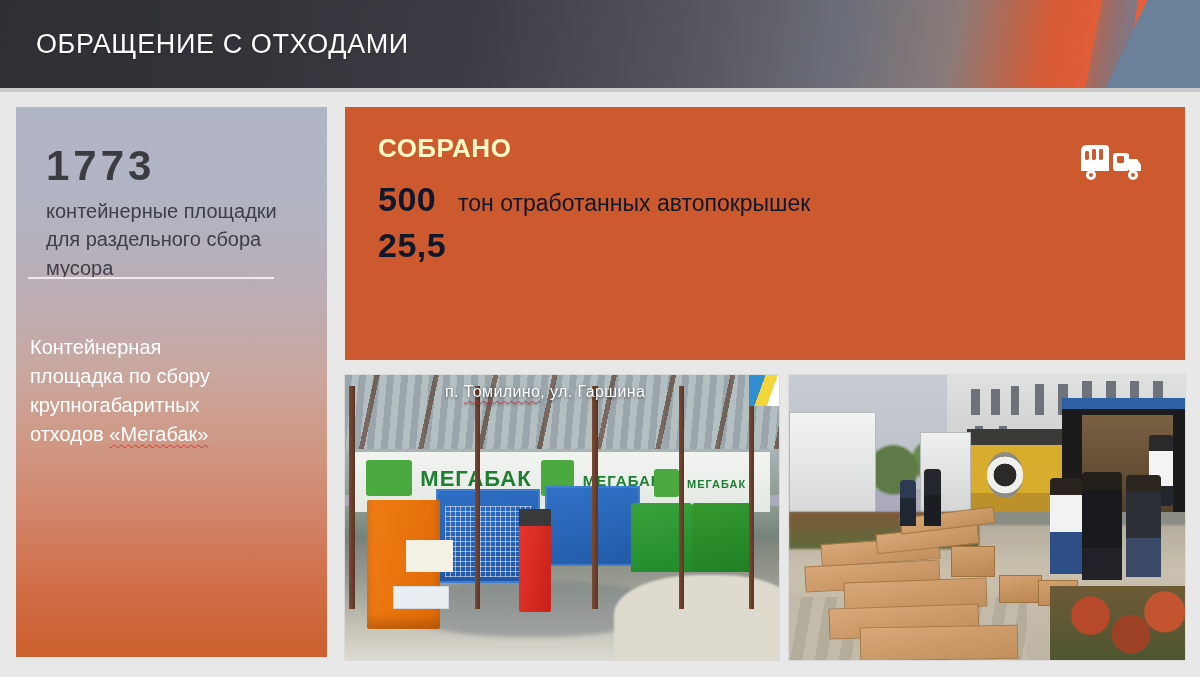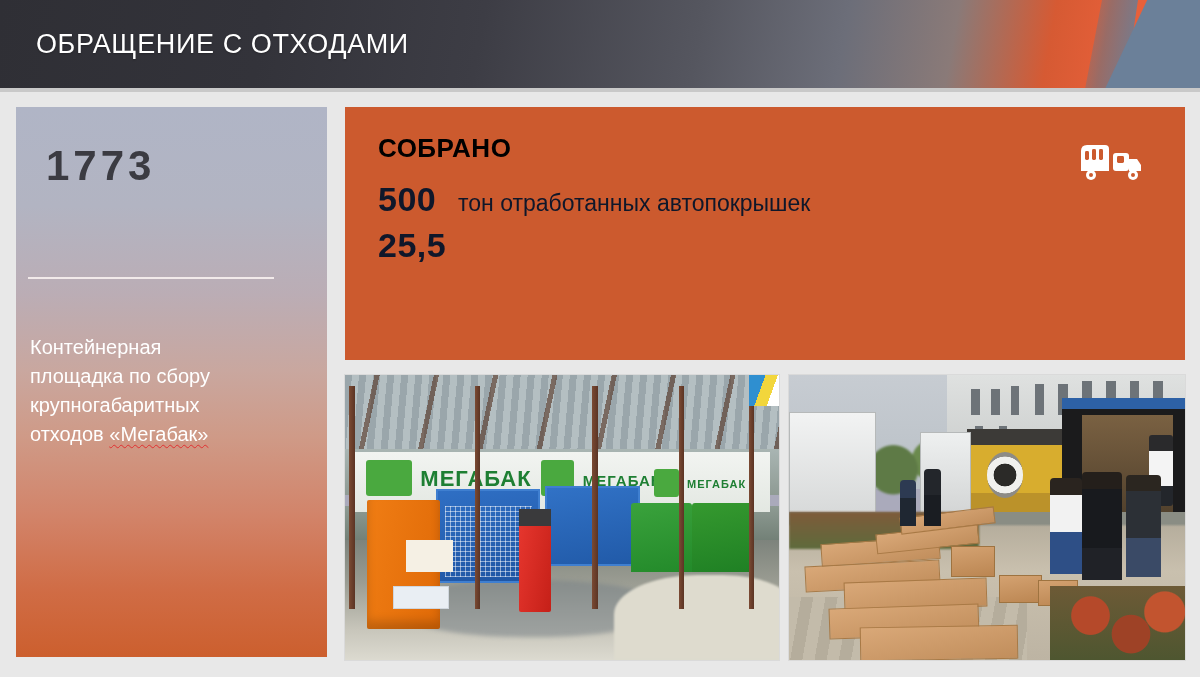--- a/index.html
+++ b/index.html
@@ -71,21 +71,21 @@
   }
 
   
   #stats-panel {
     position:absolute; left:345px; top:107px; width:840px; height:253px;
     background:#cc5a2e;
     padding:26px 0 0 33px;
     overflow:hidden;
   }
   #stats-title {
-    color:#000000; font-size:26px; font-weight:bold; letter-spacing:.5px;
+    color:#fef9c3; font-size:26px; font-weight:bold; letter-spacing:.5px;
     margin-bottom:16px;
   }
   .stat-row {
     display:flex; align-items:baseline; color:#0f172a; margin-bottom:7px;
   }
   .stat-row .val {
     font-size:34px; font-weight:bold; line-height:1.15;
     min-width:74px; letter-spacing:.5px;
   }
   .stat-row .lbl {
@@ -202,20 +202,21 @@
 
 <div id="header">
   <div class="corner-blend"></div>
   <div class="corner-slate"></div>
 </div>
 <div id="header-title">ОБРАЩЕНИЕ С ОТХОДАМИ</div>
 <div id="header-underline"></div>
 
 <div id="left-panel">
   <div id="stat-number">1773</div>
+  <div id="stat-desc">контейнерные площадки для раздельного сбора мусора</div>
 </div>
 <div id="left-divider"></div>
 <div id="left-caption">
   <span>Контейнерная</span><br>
   <span>площадка по сбору</span><br>
   <span>крупногабаритных</span><br>
   <span>отходов </span><span class="spell">«Мегабак»</span>
 </div>
 
 <div id="stats-panel">
@@ -269,20 +270,21 @@
   <div class="ph lp-orange-lbl"></div>
   <div class="ph lp-orange-lbl2"></div>
   <div class="ph lp-red"></div>
   <div class="ph lp-red-top"></div>
   <div class="ph lp-post" style="left:1%;"></div>
   <div class="ph lp-post" style="left:30%;"></div>
   <div class="ph lp-post" style="left:57%;"></div>
   <div class="ph lp-post" style="left:77%;"></div>
   <div class="ph lp-post" style="left:93%;"></div>
   <div class="ph lp-flag"></div>
+  <div id="photo-caption"><span>п. </span><span class="spell">Томилино</span><span>,  ул. Гаршина</span></div>
 </div>
 
 <div class="photo" id="photo-right">
   <div class="ph rp-sky"></div>
   <div class="ph rp-bldg"></div>
   <div class="rp-win" style="left:46%;top:5%;width:2.2%;height:9%;"></div>
   <div class="rp-win" style="left:51%;top:5%;width:2.2%;height:9%;"></div>
   <div class="rp-win" style="left:56%;top:4%;width:2.2%;height:10%;"></div>
   <div class="rp-win" style="left:62%;top:3%;width:2.5%;height:11%;"></div>
   <div class="rp-win" style="left:68%;top:3%;width:2.5%;height:11%;"></div>

